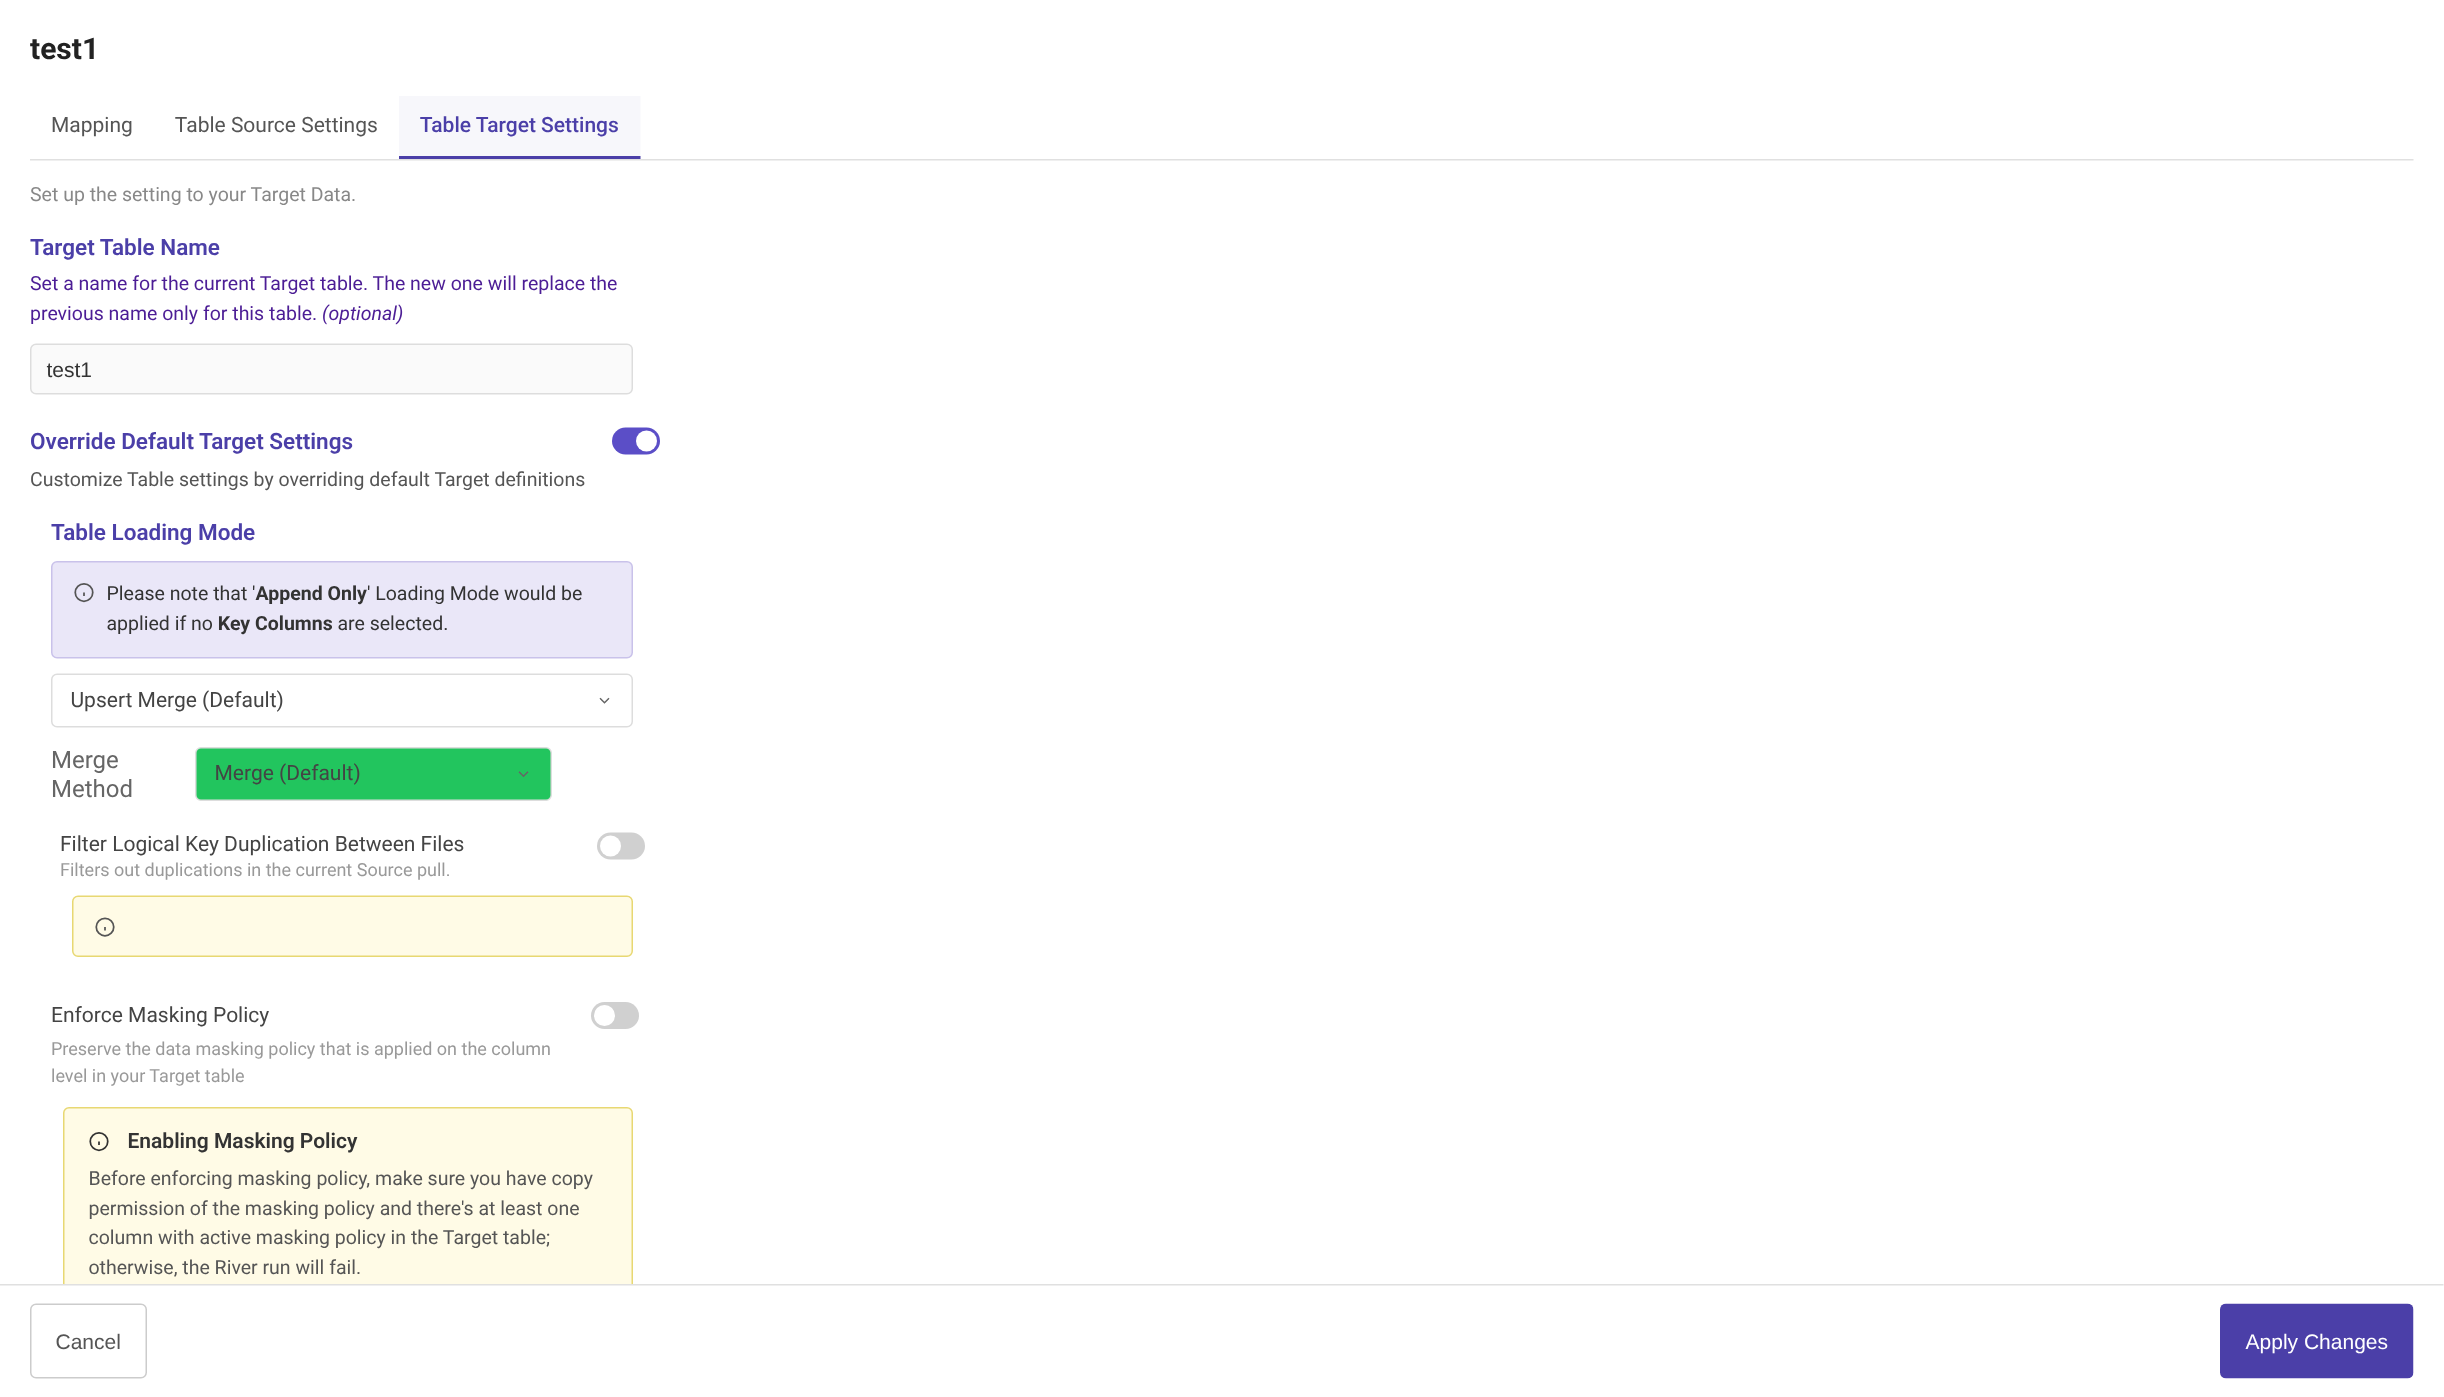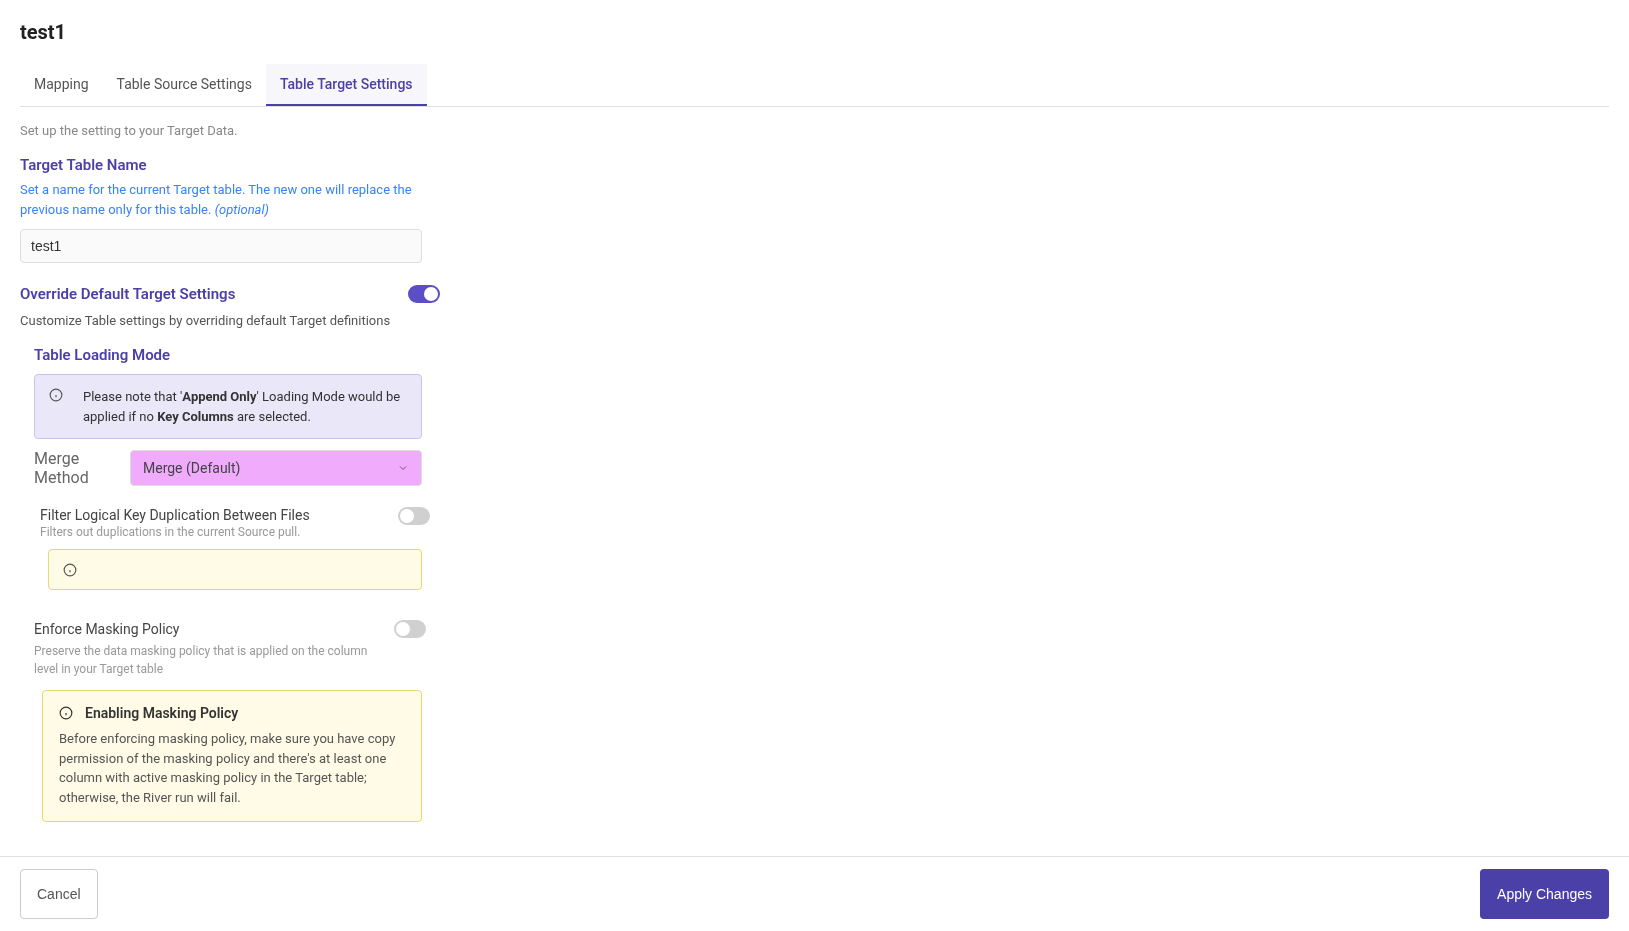--- a/index.html
+++ b/index.html
@@ -45,21 +45,21 @@
   font-size: 13px;
   margin-bottom: 18px;
 }
 .section-title {
   color: #4b3fa8;
   font-size: 15px;
   font-weight: 600;
   margin-bottom: 6px;
 }
 .section-sub {
-  color: #3b82f6;
+  color: #4c1d95;
   font-size: 13px;
   max-width: 400px;
   line-height: 1.5;
   margin-bottom: 10px;
 }
 .section-sub .optional {
   font-style: italic;
 }
 .input {
   width: 402px;
@@ -116,21 +116,21 @@
 }
 .loading-title {
   color: #4b3fa8;
   font-size: 15px;
   font-weight: 600;
   margin-bottom: 10px;
 }
 .info-box {
   display: flex;
   align-items: flex-start;
-  gap: 20px;
+  gap: 8px;
   padding: 12px 14px;
   border-radius: 4px;
   font-size: 13px;
   line-height: 1.5;
   width: 388px;
 }
 .info-box.purple {
   background: #eae7f8;
   border: 1px solid #c9c2ea;
   color: #333;
@@ -165,28 +165,28 @@
   align-items: center;
   gap: 10px;
   margin-bottom: 20px;
 }
 .merge-label {
   color: #666;
   font-size: 16px;
   width: 86px;
 }
 .merge-select {
-  width: 292px;
+  width: 238px;
   display: flex;
   align-items: center;
   justify-content: space-between;
   padding: 9px 12px;
   border: 1px solid #ddd;
   border-radius: 4px;
-  background: #f0abfc;
+  background: #22c55e;
   font-size: 14px;
   color: #444;
   cursor: pointer;
 }
 .filter-row {
   display: flex;
   align-items: center;
   justify-content: space-between;
   width: 390px;
 }
@@ -305,20 +305,26 @@
       <svg width="14" height="14" viewBox="0 0 24 24" fill="none" stroke="#555" stroke-width="2">
         <circle cx="12" cy="12" r="10"></circle>
           <line x1="12" y1="16" x2="12" y2="12"></line>
           <line x1="12" y1="8" x2="12" y2="8"></line>
       </svg>
       <div>
         <span>Please note that '</span><strong>Append Only</strong><span>' Loading Mode would be applied if no </span><strong>Key Columns</strong><span> are selected.</span>
       </div>
     </div>
 
+    <div class="select">
+      <span>Upsert Merge (Default)</span>
+      <svg class="chevron" viewBox="0 0 24 24" fill="none" stroke="#666" stroke-width="2">
+          <polyline points="6 9 12 15 18 9"></polyline>
+        </svg>
+    </div>
 
     <div class="merge-row">
       <div class="merge-label">Merge Method</div>
       <div class="merge-select">
         <span>Merge (Default)</span>
         <svg class="chevron" viewBox="0 0 24 24" fill="none" stroke="#666" stroke-width="2">
             <polyline points="6 9 12 15 18 9"></polyline>
           </svg>
       </div>
     </div>

